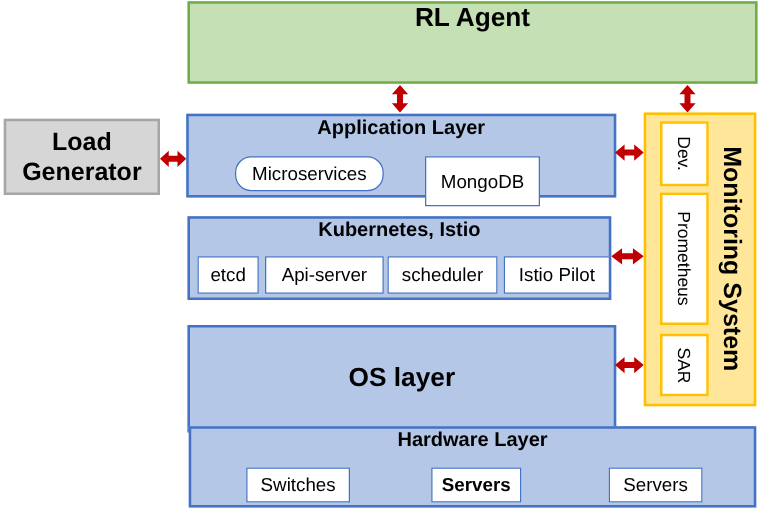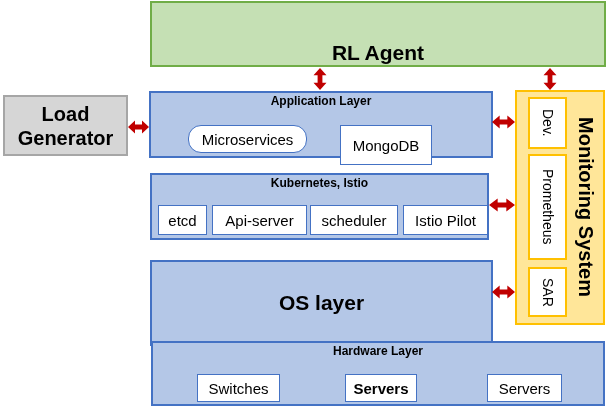--- a/index.html
+++ b/index.html
@@ -12,41 +12,41 @@
   html,body { margin:0; padding:0; background:#ffffff; }
   .canvas {
     position:relative; width:608px; height:408px; background:#ffffff;
     font-family:"Liberation Sans", sans-serif; color:var(--text);
     overflow:hidden;
   }
   .box { position:absolute; box-sizing:border-box; }
   .rl-agent {
     left:150px; top:1px; width:456px; height:66px;
     background:var(--rl-agent-fill); border:2px solid var(--rl-agent-border);
-    display:flex; align-items:flex-end; justify-content:center;
+    display:flex; align-items:flex-start; justify-content:center;
     font-size:21px; font-weight:bold;
   }
   .load-generator {
     left:3px; top:95px; width:125px; height:61px;
     background:var(--load-generator-fill); border:2px solid var(--load-generator-border);
     display:flex; align-items:center; justify-content:flex-start; text-align:center;
     font-size:20px; font-weight:bold; line-height:1.2;
   }
   .layer {
     background:var(--layer-fill); border:2px solid var(--layer-border);
   }
   .app-layer { left:149px; top:91px; width:344px; height:67px; }
   .k8s-layer { left:150px; top:173px; width:339px; height:67px; }
   .os-layer  { left:150px; top:260px; width:343px; height:86px;
                display:flex; align-items:center; justify-content:center;
                font-size:21px; font-weight:bold; }
   .hw-layer  { left:151px; top:341px; width:454px; height:65px; }
   .layer-title {
     position:absolute; left:0; right:0; top:1px; text-align:center;
-    font-size:12px; font-weight:bold;
+    font-size:16px; font-weight:bold;
   }
   .chip {
     position:absolute; box-sizing:border-box; background:var(--chip-bg);
     border:1.5px solid var(--layer-border);
     display:flex; align-items:center; justify-content:center;
     font-size:15px; white-space:nowrap;
   }
   
   .chip-microservices { left:37px;  top:32px; width:119px; height:28px;border-radius:13px; }
   .chip-mongodb       { left:189px; top:32px; width:92px;  height:40px; }

